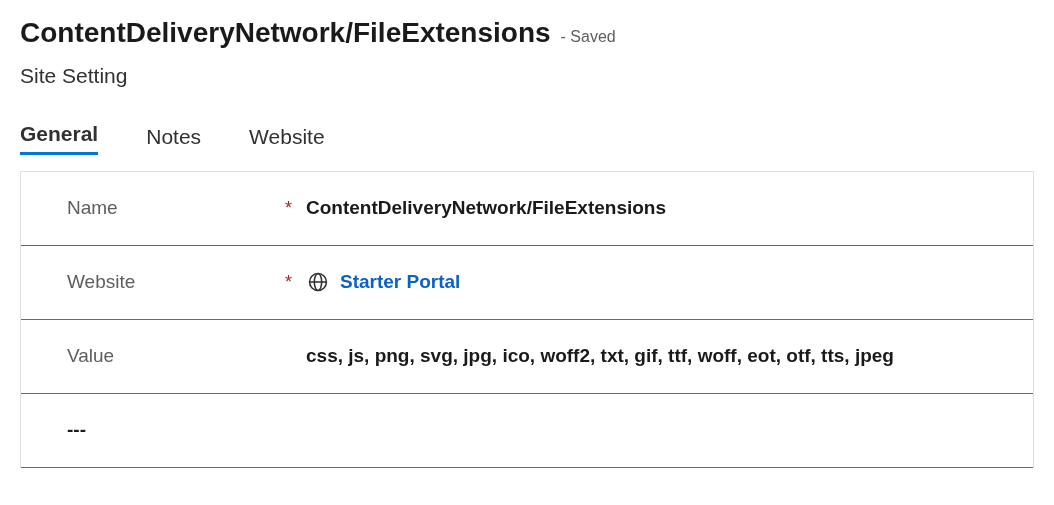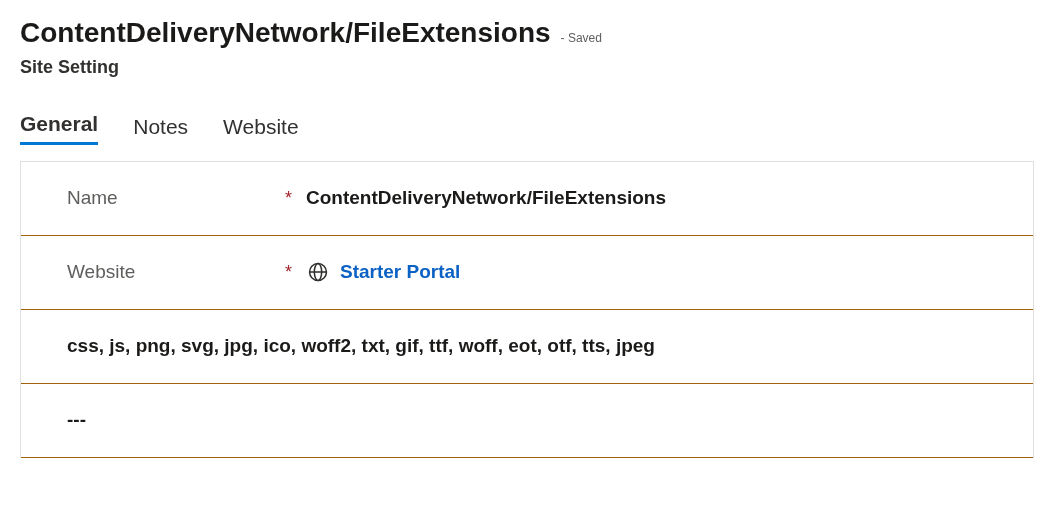--- a/index.html
+++ b/index.html
@@ -19,33 +19,33 @@
     align-items: baseline;
     gap: 10px;
   }
   .page-title {
     font-size: 28px;
     font-weight: 600;
     color: #1b1a19;
     line-height: 1.2;
   }
   .save-status {
-    font-size: 12px;
+    font-size: 16px;
     color: #605e5c;
     font-weight: 400;
   }
   .entity-type {
-    font-size: 18px;
+    font-size: 21px;
     color: #323130;
-    margin-top: 7px;
-    font-weight: 700;
+    margin-top: 14px;
+    font-weight: 400;
   }
   .tabs {
     display: flex;
-    gap: 35px;
+    gap: 48px;
     margin-top: 34px;
     align-items: flex-end;
   }
   .tab {
     font-size: 21px;
     color: #323130;
     padding-bottom: 6px;
     cursor: pointer;
     font-weight: 400;
   }
@@ -147,20 +147,23 @@
             <circle cx="12" cy="12" r="9.2"></circle>
             <ellipse cx="12" cy="12" rx="4" ry="9.2"></ellipse>
             <line x1="2.8" y1="12" x2="21.2" y2="12"></line>
           </svg>
         </span>
         <span class="lookup-link">Starter Portal</span>
       </div>
     </div>
 
     <div class="field-row">
+      <div class="field-label-cell">
+        <span class="field-label">Value</span>
+      </div>
       <div class="field-value-cell">
         <span>css, js, png, svg, jpg, ico, woff2, txt, gif, ttf, woff, eot, otf, tts, jpeg</span>
       </div>
     </div>
 
     <div class="field-row">
       <div class="field-value-cell">
         <span>---</span>
       </div>
     </div>

